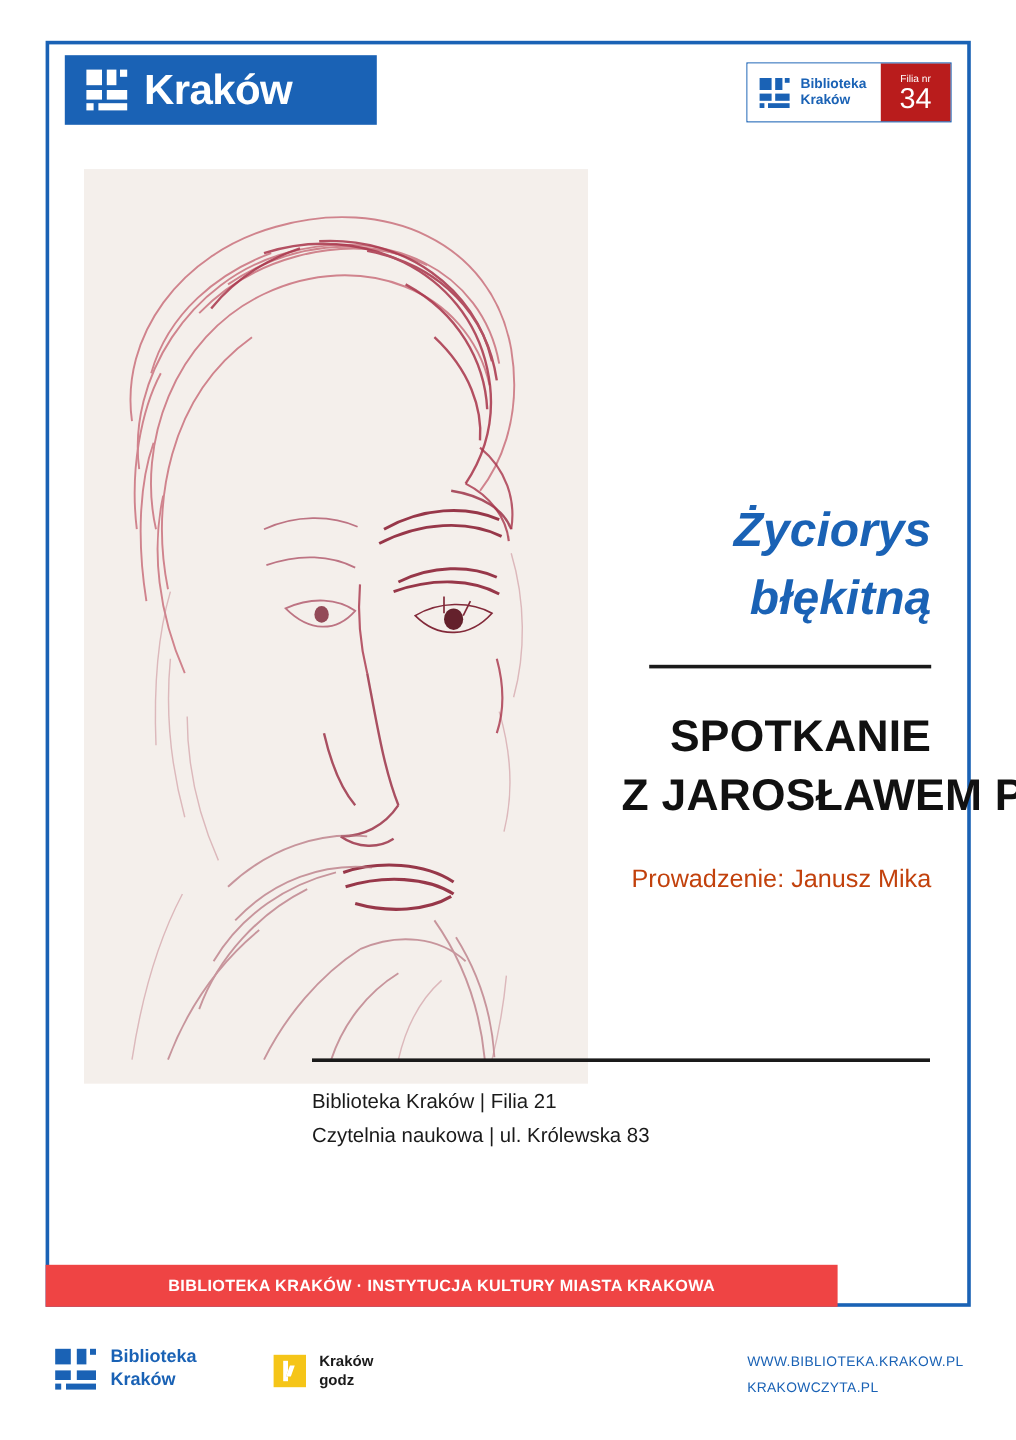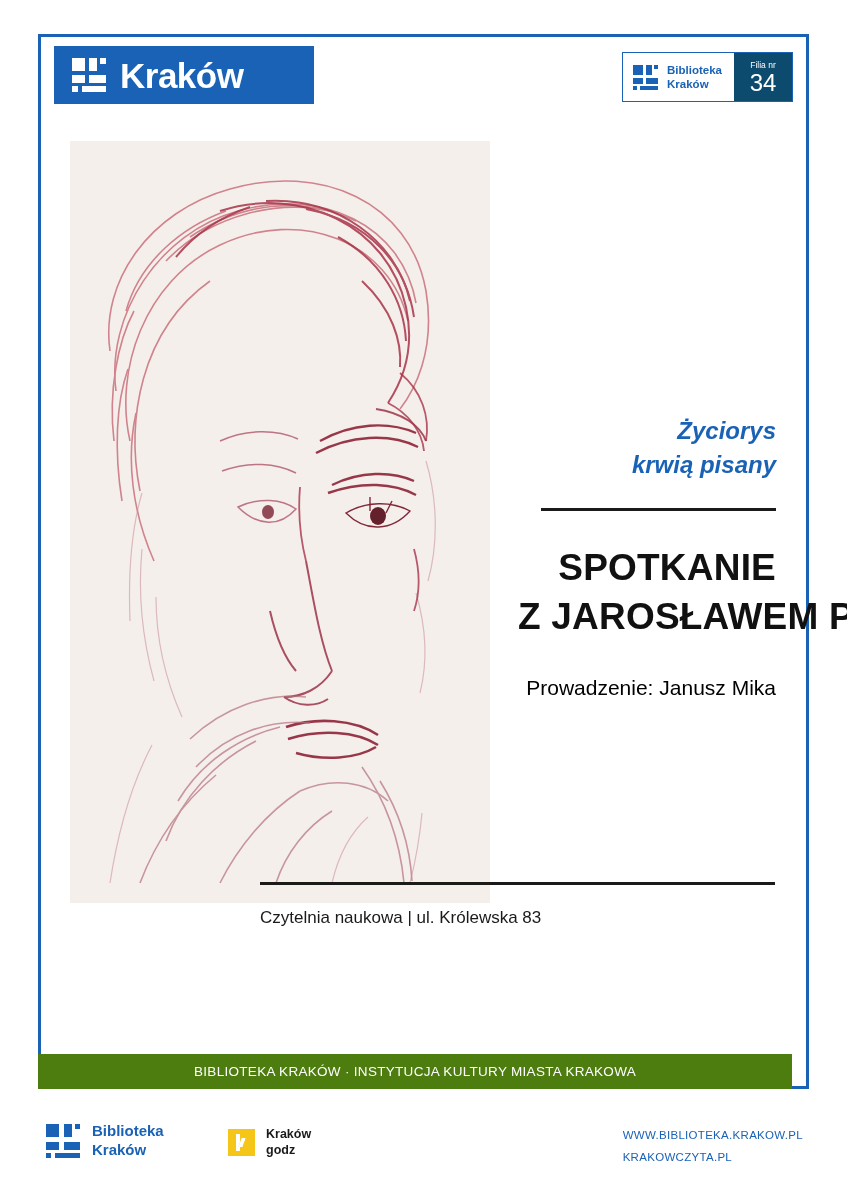--- a/index.html
+++ b/index.html
@@ -118,21 +118,21 @@
   .bm7 { left: 7px; top: 21px; width: 18px; height: 4px; }
 
   .bk-name {
     margin-left: 9px;
     color: #1a62b5;
     font-size: 11.5px;
     font-weight: bold;
     line-height: 1.22;
   }
   .bk-badge-right {
-    background: #0c4a6e;
+    background: #b91c1c;
     color: #ffffff;
     width: 58px;
     display: flex;
     flex-direction: column;
     align-items: center;
     justify-content: center;
     padding-top: 2px;
     box-sizing: border-box;
   }
   .bk-filia-label {
@@ -169,21 +169,21 @@
 
   
   .right-col {
     position: absolute;
     left: 480px;
     top: 300px;
     width: 258px;
   }
   .title-line {
     color: #1a62b5;
-    font-size: 24px;
+    font-size: 40px;
     font-weight: bold;
     font-style: italic;
     line-height: 1.42;
     text-align: right;
     white-space: nowrap;
   }
   .rule-top {
     margin: 26px 0 0 auto;
     width: 235px;
     height: 3px;
@@ -197,21 +197,21 @@
     font-weight: bold;
     line-height: 1.33;
     letter-spacing: 0.2px;
     white-space: nowrap;
   }
   .subtitle .l2 { margin-right: 0; }
   .host {
     margin-top: 34px;
     text-align: right;
     font-size: 21px;
-    color: #000000;
+    color: #c2410c;
     white-space: nowrap;
   }
 
   
   .info-rule {
     position: absolute;
     left: 222px;
     top: 768px;
     width: 515px;
     height: 3px;
@@ -240,29 +240,29 @@
     line-height: 1.7;
     color: #1a1a1a;
     white-space: nowrap;
   }
 
   
   .footer-band {
     position: absolute;
     left: 38px;
     top: 1054px;
-    width: 754px;
+    width: 660px;
     height: 35px;
-    background: #4d7c0f;
+    background: #ef4444;
     color: #ffffff;
     display: flex;
     align-items: center;
     justify-content: center;
     font-size: 13.5px;
-    font-weight: normal;
+    font-weight: bold;
     letter-spacing: 0.3px;
   }
 
   
   .bottom {
     position: absolute;
     left: 0;
     top: 1100px;
     width: 847px;
     height: 100px;
@@ -469,36 +469,37 @@
           <path d="M330 232 C352 250 360 276 356 300"></path>
           <path d="M318 262 C338 272 352 290 354 310"></path>
           <path d="M344 408 C350 430 350 452 344 470"></path>
           <path d="M236 420 C230 396 228 370 230 346"></path>
         </g>
       </svg>
     </div>
 
     <div class="right-col">
       <div class="title-line">Życiorys</div>
-      <div class="title-line">krwią pisany</div>
+      <div class="title-line">błękitną</div>
 
       <div class="rule-top"></div>
 
       <div class="subtitle">
         <div>SPOTKANIE</div>
         <div class="l2">Z JAROSŁAWEM POTOCKIM</div>
       </div>
 
       <div class="host">Prowadzenie: Janusz Mika</div>
     </div>
 
     <div class="info-rule"></div>
 
     <div class="info">
       <div class="info-where">
+        <div>Biblioteka Kraków | Filia 21</div>
         <div>Czytelnia naukowa | ul. Królewska 83</div>
       </div>
     </div>
   </div>
 
   <div class="footer-band">BIBLIOTEKA KRAKÓW · INSTYTUCJA KULTURY MIASTA KRAKOWA</div>
 
   <div class="bottom">
 
     <div class="bottom-bk">

